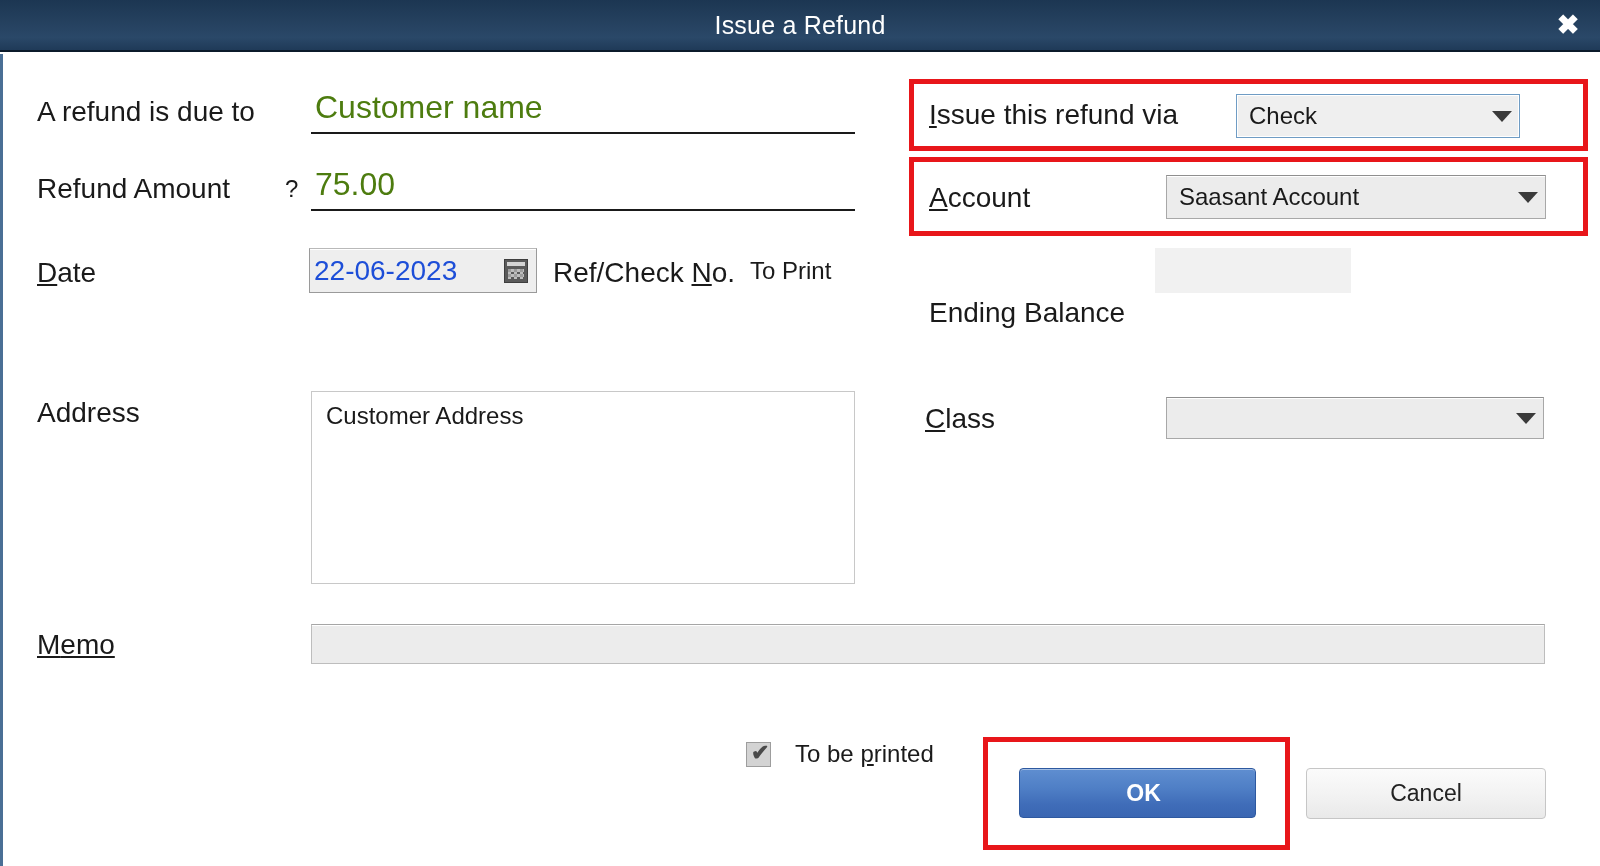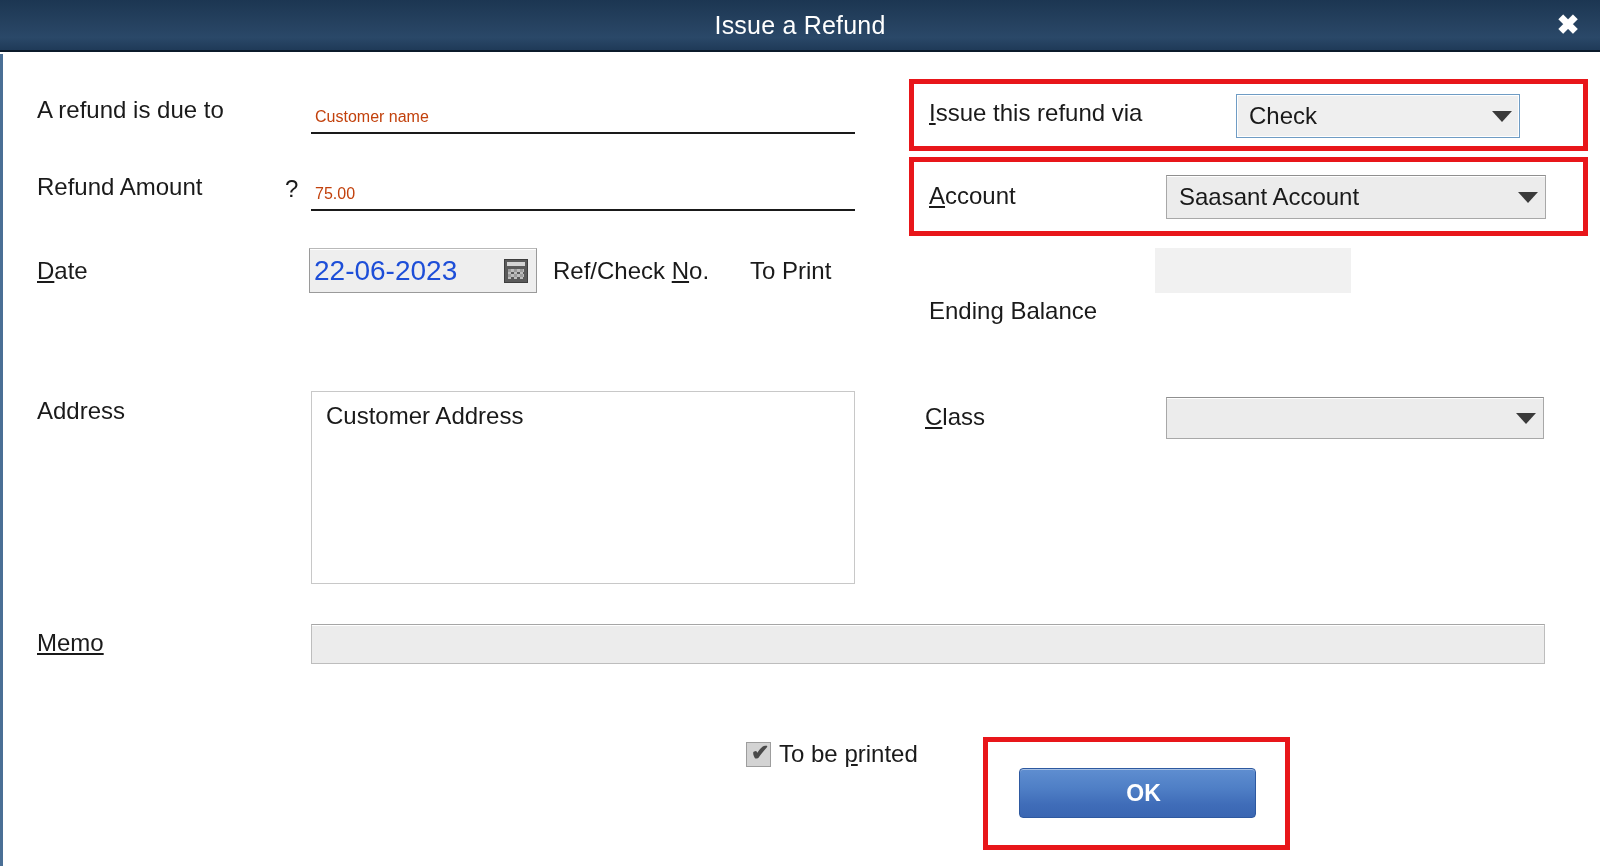--- a/index.html
+++ b/index.html
@@ -63,21 +63,21 @@
     position: absolute;
     left: 0; top: 54px;
     width: 3px;
     height: 812px;
     background: #4a6f95;
   }
 
   
   .label {
     position: absolute;
-    font-size: 24px;
+    font-size: 28px;
     color: #1a1a1a;
     white-space: nowrap;
   }
   .label .accel {
     text-decoration: underline;
   }
 
   .value-text {
     position: absolute;
     font-size: 24px;
@@ -88,22 +88,22 @@
   
   .line-field {
     position: absolute;
     border-bottom: 2px solid #1a1a1a;
     height: 44px;
   }
   .line-field .lf-text {
     position: absolute;
     left: 4px;
     bottom: 6px;
-    font-size: 16px;
-    color: #c2410c;
+    font-size: 32px;
+    color: #4d7c0f;
     white-space: nowrap;
   }
   .line-field .lf-prefix {
     position: absolute;
     left: -26px;
     bottom: 6px;
     font-size: 24px;
     color: #1a1a1a;
   }
 
@@ -244,21 +244,21 @@
   .checkbox .tick {
     position: absolute;
     left: 4px;
     top: -3px;
     font-size: 22px;
     color: #4a4a4a;
     font-weight: bold;
     line-height: 25px;
   }
   .checkbox-label {
-    margin-left: 8px;
+    margin-left: 24px;
     font-size: 24px;
     color: #1a1a1a;
     white-space: nowrap;
   }
   .checkbox-label .accel { text-decoration: underline; }
 
   
   .btn {
     position: absolute;
     display: flex;
@@ -360,18 +360,19 @@
     <span class="checkbox">
       <span class="tick">✔</span>
     </span>
     <span class="checkbox-label">
       <span>To be </span><span class="accel">p</span><span>rinted</span>
     </span>
   </div>
 
   <div class="btn btn-ok" style="left:1019px; top:768px; width:237px; height:50px;">OK</div>
 
+  <div class="btn btn-cancel" style="left:1306px; top:768px; width:240px; height:51px;">Cancel</div>
 
   <div class="redbox" style="left:909px; top:79px; width:679px; height:72px;"></div>
   <div class="redbox" style="left:909px; top:157px; width:679px; height:79px;"></div>
   <div class="redbox" style="left:983px; top:737px; width:307px; height:113px;"></div>
 
 </div>
 
 </body></html>

